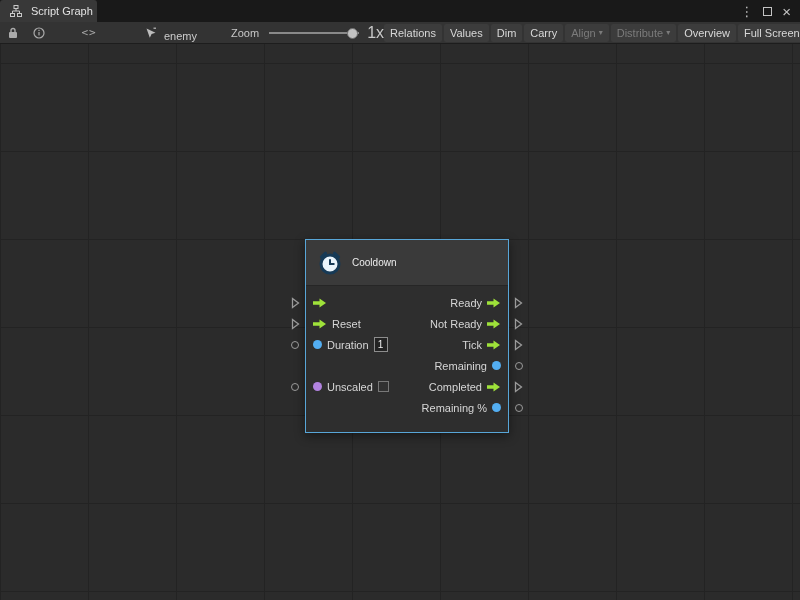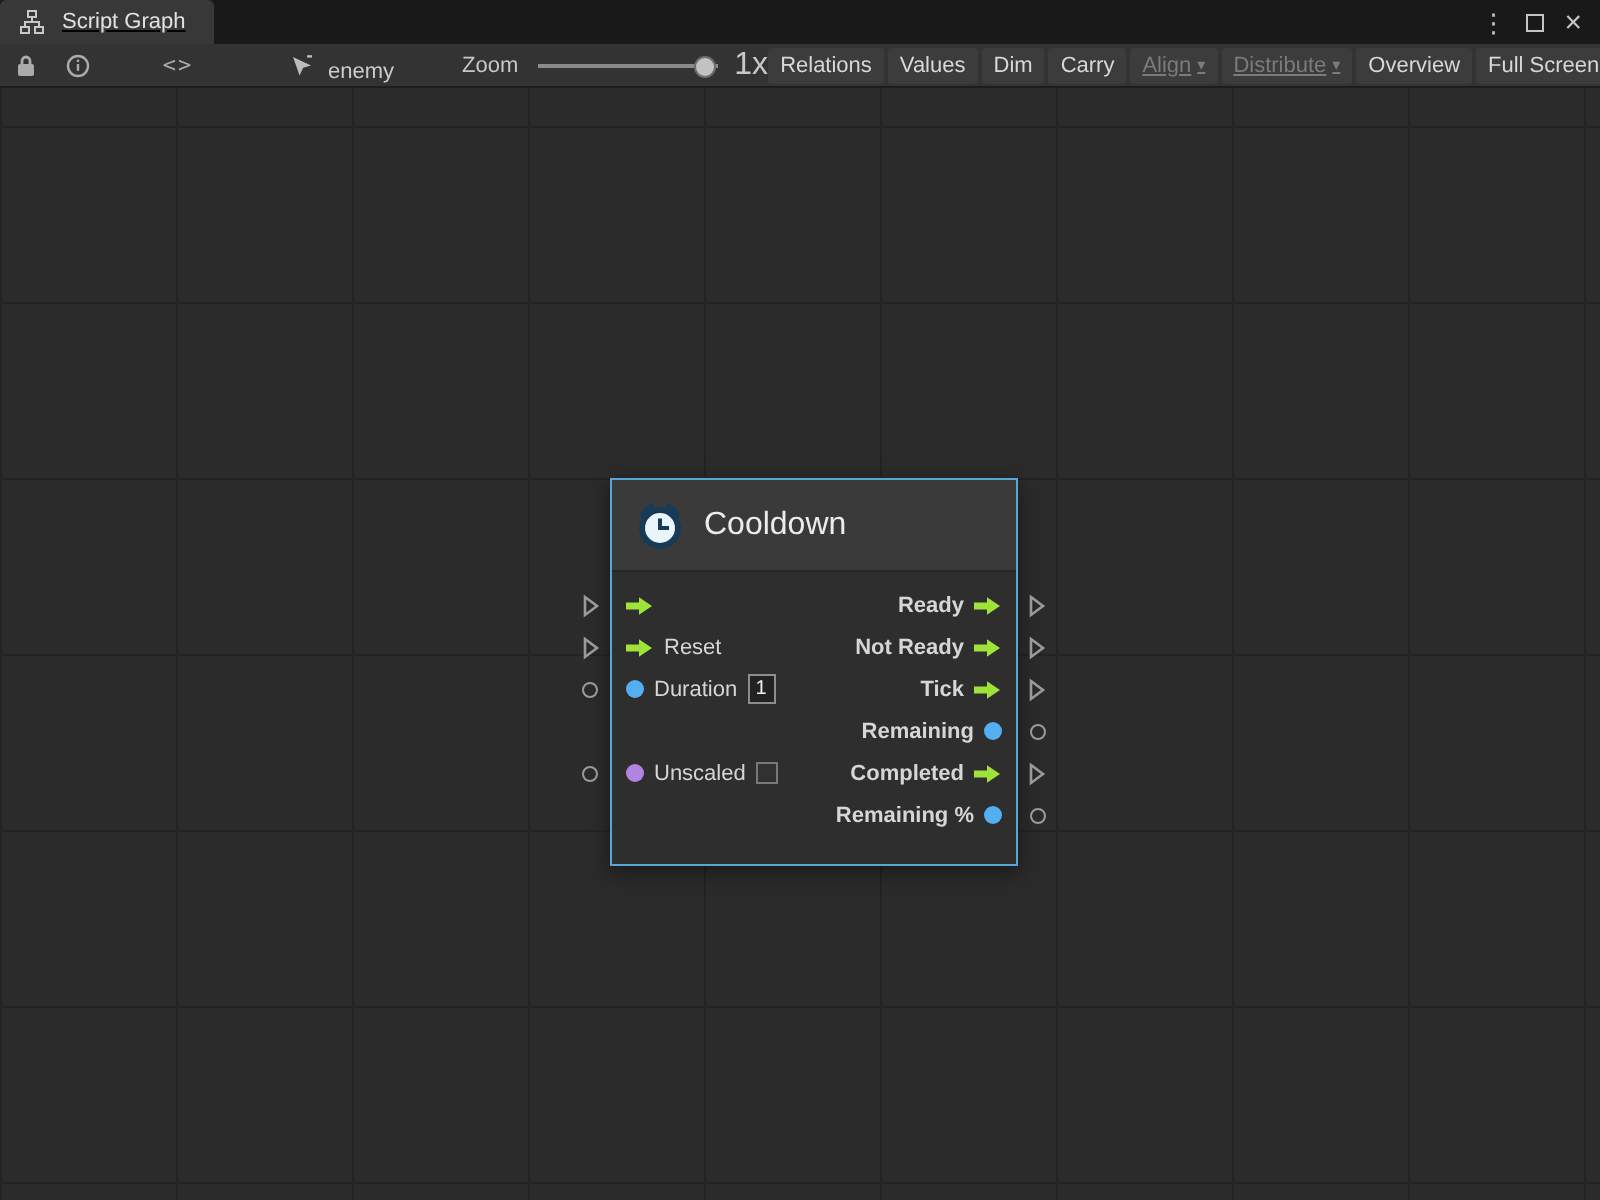--- a/index.html
+++ b/index.html
@@ -1,57 +1,57 @@
 <!DOCTYPE html>
 <html><head>
 <meta charset="utf-8">
 <style>
   html,body{margin:0;padding:0;background:#111;}
   *{box-sizing:border-box;font-family:"Liberation Sans",sans-serif;}
   .app{position:relative;width:800px;height:600px;background:#191919;overflow:hidden;user-select:none;}
 
   
   .titlebar{height:22px;background:#191919;display:flex;align-items:center;}
-  .tab{height:22px;background:#383838;display:flex;align-items:center;gap:6px;padding:0 14px 0 7px;border-radius:3px 3px 0 0;text-decoration:underline;}
+  .tab{height:22px;background:#383838;display:flex;align-items:center;gap:6px;padding:0 4px 0 7px;border-radius:3px 3px 0 0;}
   .tab-title{font-size:11px;color:#e2e2e2;white-space:nowrap;}
   .win-controls{margin-left:auto;display:flex;align-items:center;gap:10px;padding-right:9px;color:#c4c4c4;}
   .kebab{font-size:13px;line-height:1;}
   .maxbox{width:9px;height:9px;border:1px solid #c4c4c4;display:inline-block;}
   .closex{font-size:15px;line-height:1;}
 
   
   .toolbar{height:22px;background:#333333;border-bottom:1px solid #1d1d1d;display:flex;align-items:center;padding:0 4px;}
   .icon-btn{display:flex;align-items:center;justify-content:center;height:18px;min-width:18px;color:#ababab;}
   .code-glyph{font-family:"DejaVu Sans Mono",monospace;font-size:11px;color:#ababab;letter-spacing:1px;}
   .graph-item{display:flex;align-items:flex-end;gap:4px;margin-left:44px;color:#cccccc;font-size:11px;}
   .zoom-wrap{display:flex;align-items:center;margin-left:34px;}
   .zoom-label{font-size:11px;color:#c8c8c8;}
   .slider{position:relative;width:90px;height:12px;margin-left:10px;}
   .slider .track{position:absolute;left:0;right:0;top:5px;height:2px;background:#8a8a8a;}
   .slider .knob{position:absolute;top:1px;left:78px;width:11px;height:11px;border-radius:50%;background:#c2c2c2;border:1px solid #6e6e6e;}
   .zoom-value{font-size:16px;color:#c8c8c8;margin-left:8px;}
   .tbtn-group{margin-left:auto;display:flex;gap:2px;padding-right:2px;}
   .tbtn{display:flex;align-items:center;gap:3px;height:18px;padding:0 6px;background:#3c3c3c;border-radius:2px;font-size:11px;color:#d8d8d8;white-space:nowrap;}
-  .tbtn.disabled{color:#7b7b7b;text-decoration:underline;}
+  .tbtn.disabled{color:#7b7b7b;}
   .tbtn .caret{font-size:8px;}
 
   
   .canvas{position:absolute;top:44px;left:0;width:800px;height:556px;background-color:#2b2b2b;
     background-image:linear-gradient(to right,#232323 1px,transparent 1px),
                      linear-gradient(to bottom,#232323 1px,transparent 1px);
     background-size:88px 88px;background-position:0 19px;}
 
   
   .node{position:absolute;left:305px;top:195px;width:204px;border:1px solid #58a6d8;background:#2e2e2e;box-shadow:0 3px 10px rgba(0,0,0,.45);}
   .node-header{height:46px;background:#3a3a3a;border-bottom:1px solid #262626;display:flex;align-items:center;gap:9px;padding:0 11px;}
-  .node-title{font-size:16px;color:#ececec;}
+  .node-title{font-size:10px;color:#ececec;}
   .node-body{padding:6px 0 14px 0;}
   .row{position:relative;height:21px;display:flex;align-items:center;padding:0 7px;}
   .cell{display:flex;align-items:center;gap:5px;}
-  .cell.right{margin-left:auto;font-weight:bold;}
+  .cell.right{margin-left:auto;}
   .plabel{font-size:11px;color:#d6d6d6;white-space:nowrap;}
   .dot{width:9px;height:9px;border-radius:50%;display:inline-block;}
   .dot.blue{background:#53aef2;}
   .dot.purple{background:#b283e0;}
   .field{min-width:14px;height:15px;background:#222;border:1px solid #8d8d8d;color:#efefef;font-size:10px;text-align:center;line-height:13px;padding:0 1px;}
   .checkbox{width:11px;height:11px;background:#313131;border:1px solid #787878;display:inline-block;}
   .flow{display:inline-flex;align-items:center;}
   .ext{position:absolute;top:50%;transform:translateY(-50%);display:inline-flex;align-items:center;}
   .ext-left{left:-15px;}
   .ext-right{right:-15px;}

